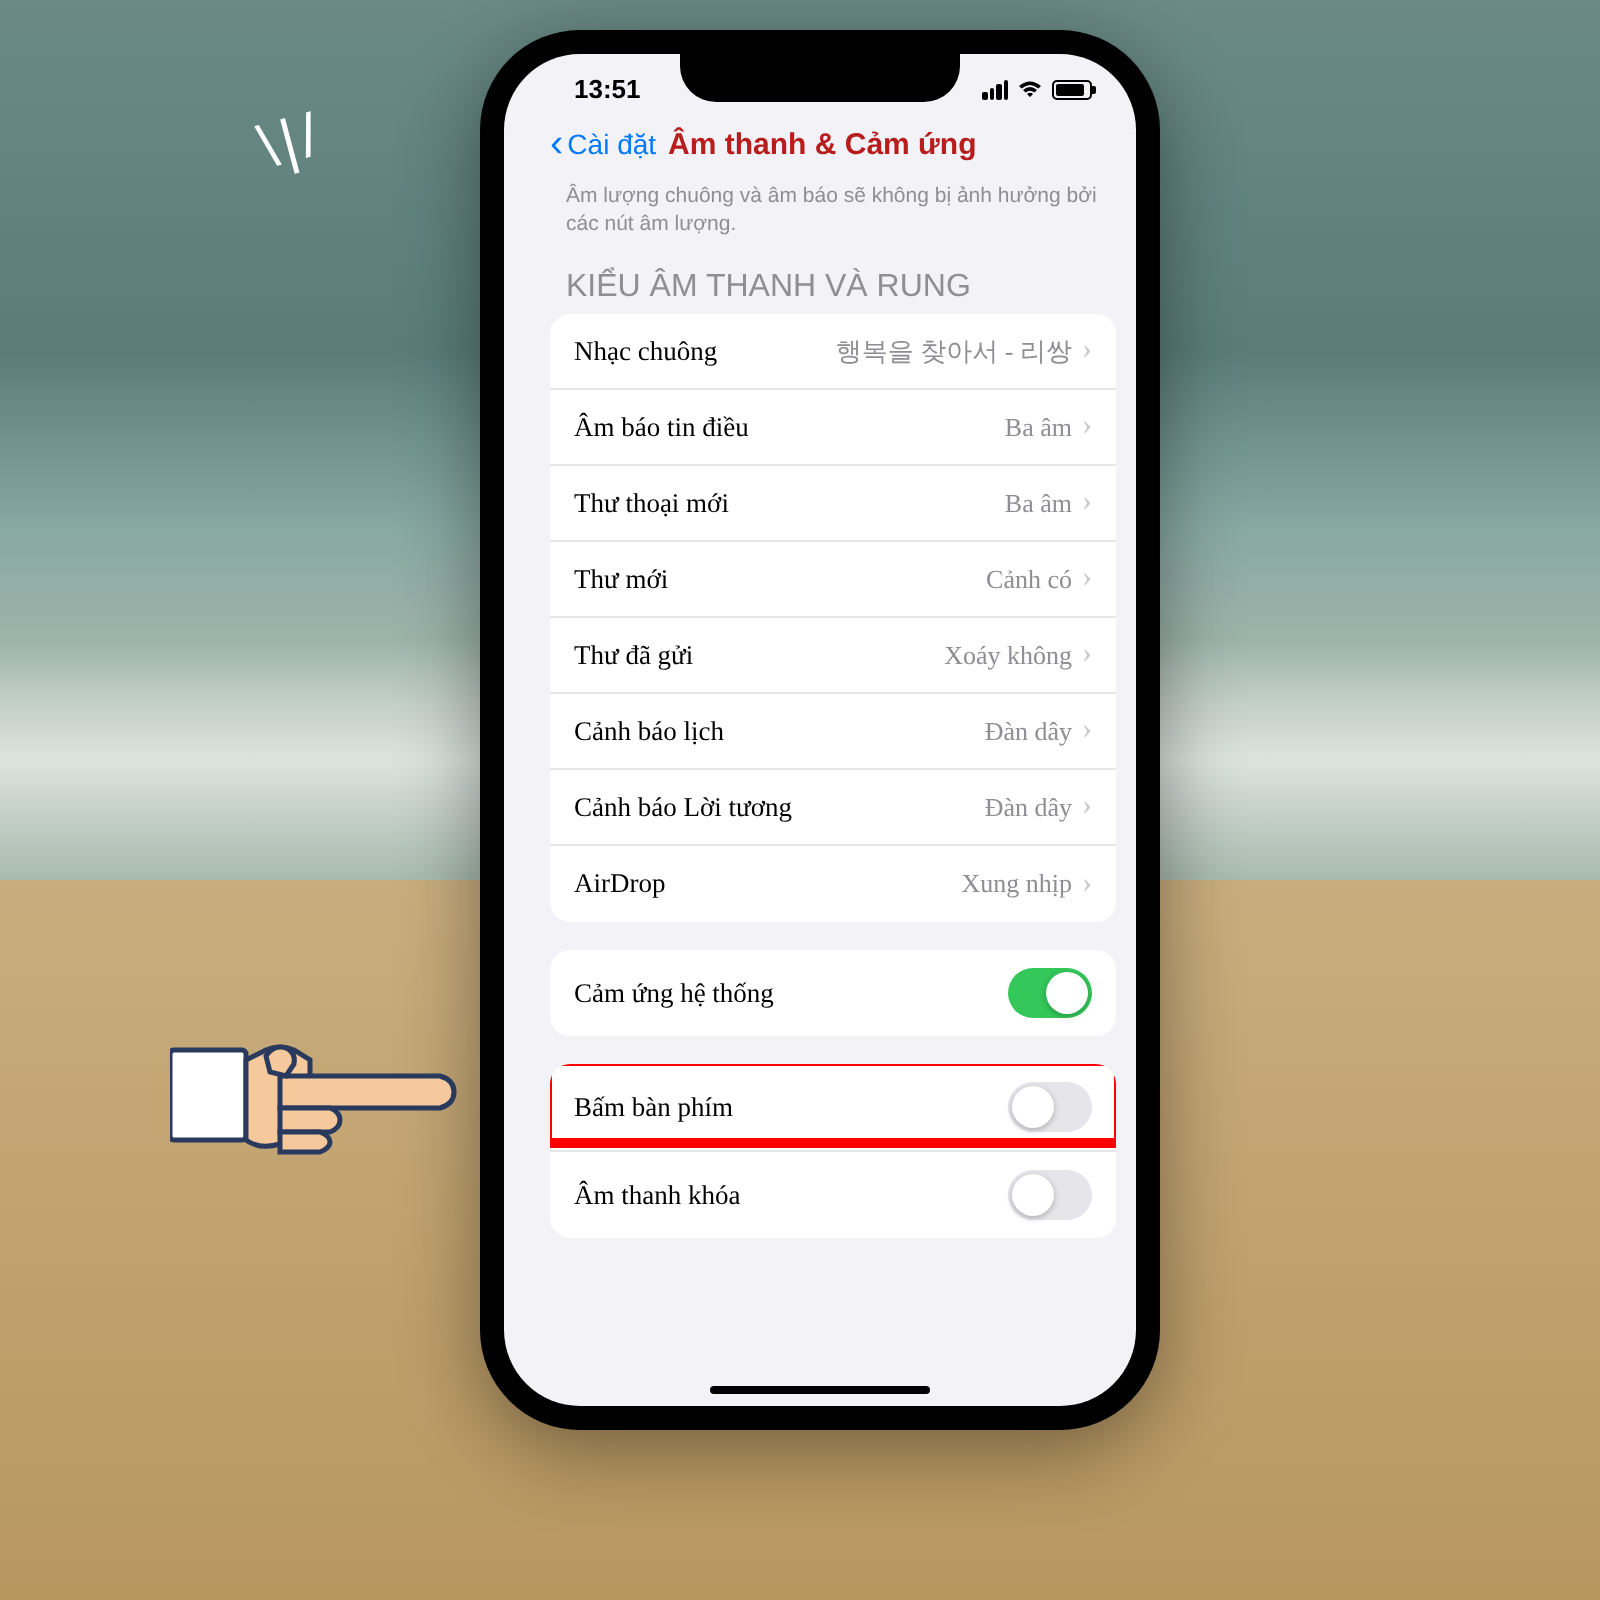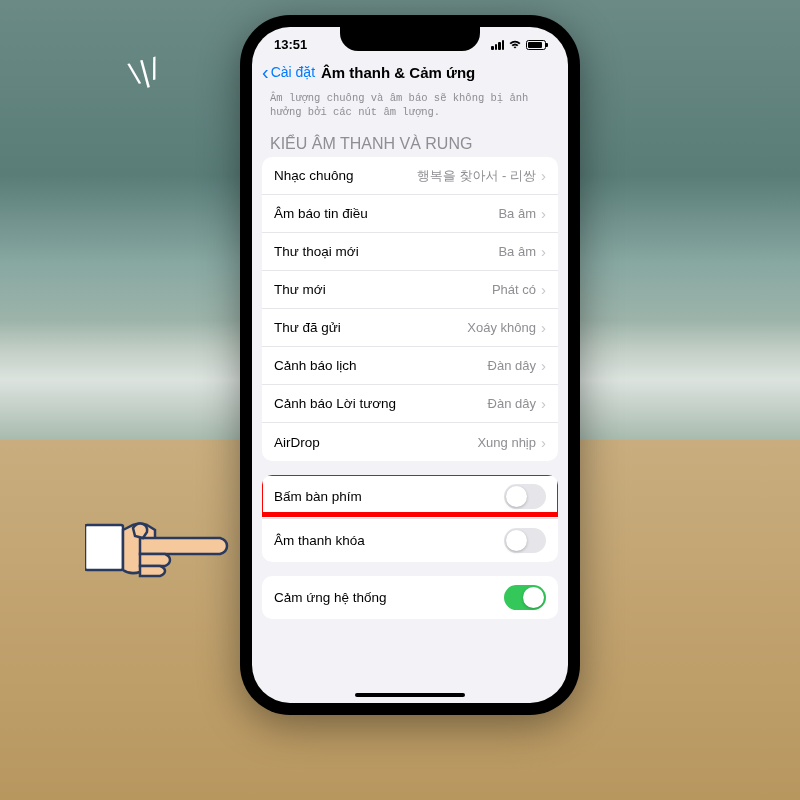--- a/index.html
+++ b/index.html
@@ -52,20 +52,21 @@
       padding: 12px;
       box-shadow: 0 10px 40px rgba(0,0,0,0.4);
     }
     .phone-screen {
       width: 100%;
       height: 100%;
       background: #f2f2f7;
       border-radius: 38px;
       overflow: hidden;
       position: relative;
+      padding-left: 13px;
     }
     .notch {
       position: absolute;
       top: 0; left: 50%;
       transform: translateX(-50%);
       width: 140px; height: 24px;
       background: #000;
       border-radius: 0 0 18px 18px;
       z-index: 20;
     }
@@ -111,41 +112,41 @@
       font-size: 14px;
     }
     .chevron-left {
       font-size: 20px;
       margin-right: 2px;
       line-height: 1;
     }
     .nav-title {
       font-size: 15px;
       font-weight: 600;
-      color: #000000;
+      color: #b91c1c;
       margin-left: 2px;
     }
     .note-text {
       font-size: 10.5px;
       color: #8e8e93;
       padding: 0 18px 10px;
       line-height: 1.3;
-      font-family: Liberation Mono, monospace;
     }
     .section-header {
       font-size: 16px;
       color: #8e8e93;
       padding: 6px 18px 4px;
       text-transform: uppercase;
     }
     .settings-group {
       background: #fff;
       border-radius: 10px;
       margin: 0 10px 14px;
       overflow: hidden;
+      font-family: Liberation Serif, serif;
     }
     .settings-row {
       display: flex;
       align-items: center;
       justify-content: space-between;
       padding: 9px 12px;
       border-bottom: 0.5px solid #e5e5ea;
       font-size: 13.5px;
       min-height: 38px;
     }
@@ -267,21 +268,21 @@
       <div class="settings-row">
         <span class="row-label">Thư thoại mới</span>
         <span class="row-value">
             <span>Ba âm</span>
             <span class="chevron-right">›</span>
           </span>
       </div>
       <div class="settings-row">
         <span class="row-label">Thư mới</span>
         <span class="row-value">
-            <span>Phát có</span>
+            <span>Cảnh có</span>
             <span class="chevron-right">›</span>
           </span>
       </div>
       <div class="settings-row">
         <span class="row-label">Thư đã gửi</span>
         <span class="row-value">
             <span>Xoáy không</span>
             <span class="chevron-right">›</span>
           </span>
       </div>
@@ -298,44 +299,44 @@
             <span>Đàn dây</span>
             <span class="chevron-right">›</span>
           </span>
       </div>
       <div class="settings-row">
         <span class="row-label">AirDrop</span>
         <span class="row-value">
             <span>Xung nhịp</span>
             <span class="chevron-right">›</span>
           </span>
+      </div>
+    </div>
+
+    <div class="settings-group">
+      <div class="settings-row">
+        <span class="row-label">Cảm ứng hệ thống</span>
+        <div class="toggle on">
+            <div class="toggle-knob"></div>
+          </div>
       </div>
     </div>
 
     <div class="settings-group" style="position:relative;">
       <div class="highlight-box" style="top:-4px; left:-4px; right:-4px; height:46px;"></div>
       <div class="settings-row">
         <span class="row-label">Bấm bàn phím</span>
         <div class="toggle">
             <div class="toggle-knob"></div>
           </div>
       </div>
       <div class="settings-row">
         <span class="row-label">Âm thanh khóa</span>
         <div class="toggle">
             <div class="toggle-knob"></div>
           </div>
       </div>
     </div>
 
-    <div class="settings-group">
-      <div class="settings-row">
-        <span class="row-label">Cảm ứng hệ thống</span>
-        <div class="toggle on">
-            <div class="toggle-knob"></div>
-          </div>
-      </div>
-    </div>
-
 
     <div class="home-indicator"></div>
   </div>
 </div>
 
 </body></html>

